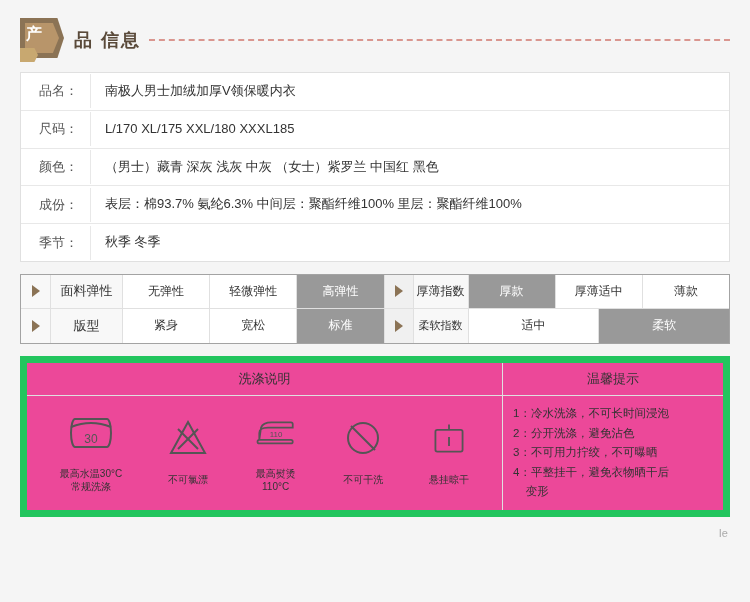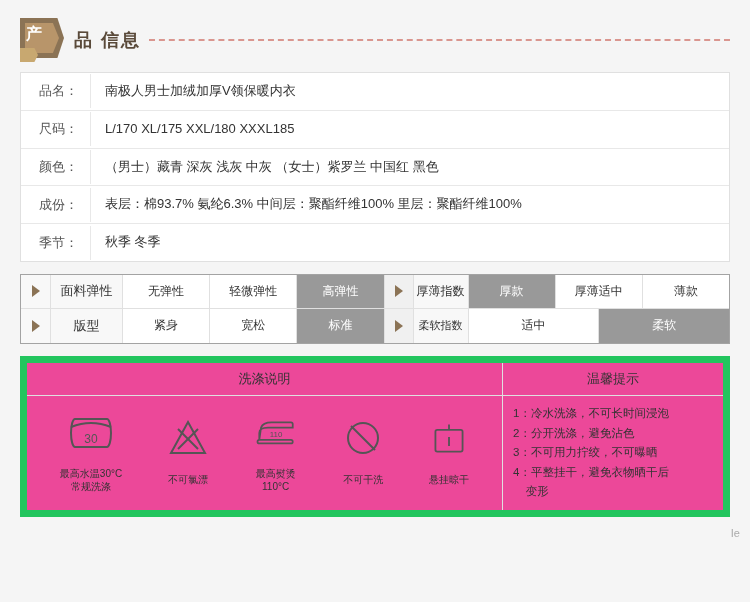--- a/index.html
+++ b/index.html
@@ -255,21 +255,21 @@
       width: 38px;
       height: 38px;
     }
     .icon-hang {
       width: 38px;
       height: 38px;
     }
 
     .footer-note {
       text-align: right;
-      padding-right: 10px;
+      padding-right: 22px;
       font-size: 11px;
       color: #aaa;
       padding-bottom: 4px;
     }
   </style>
 </head>
 <body>
 
 <div class="page-wrapper">
 

